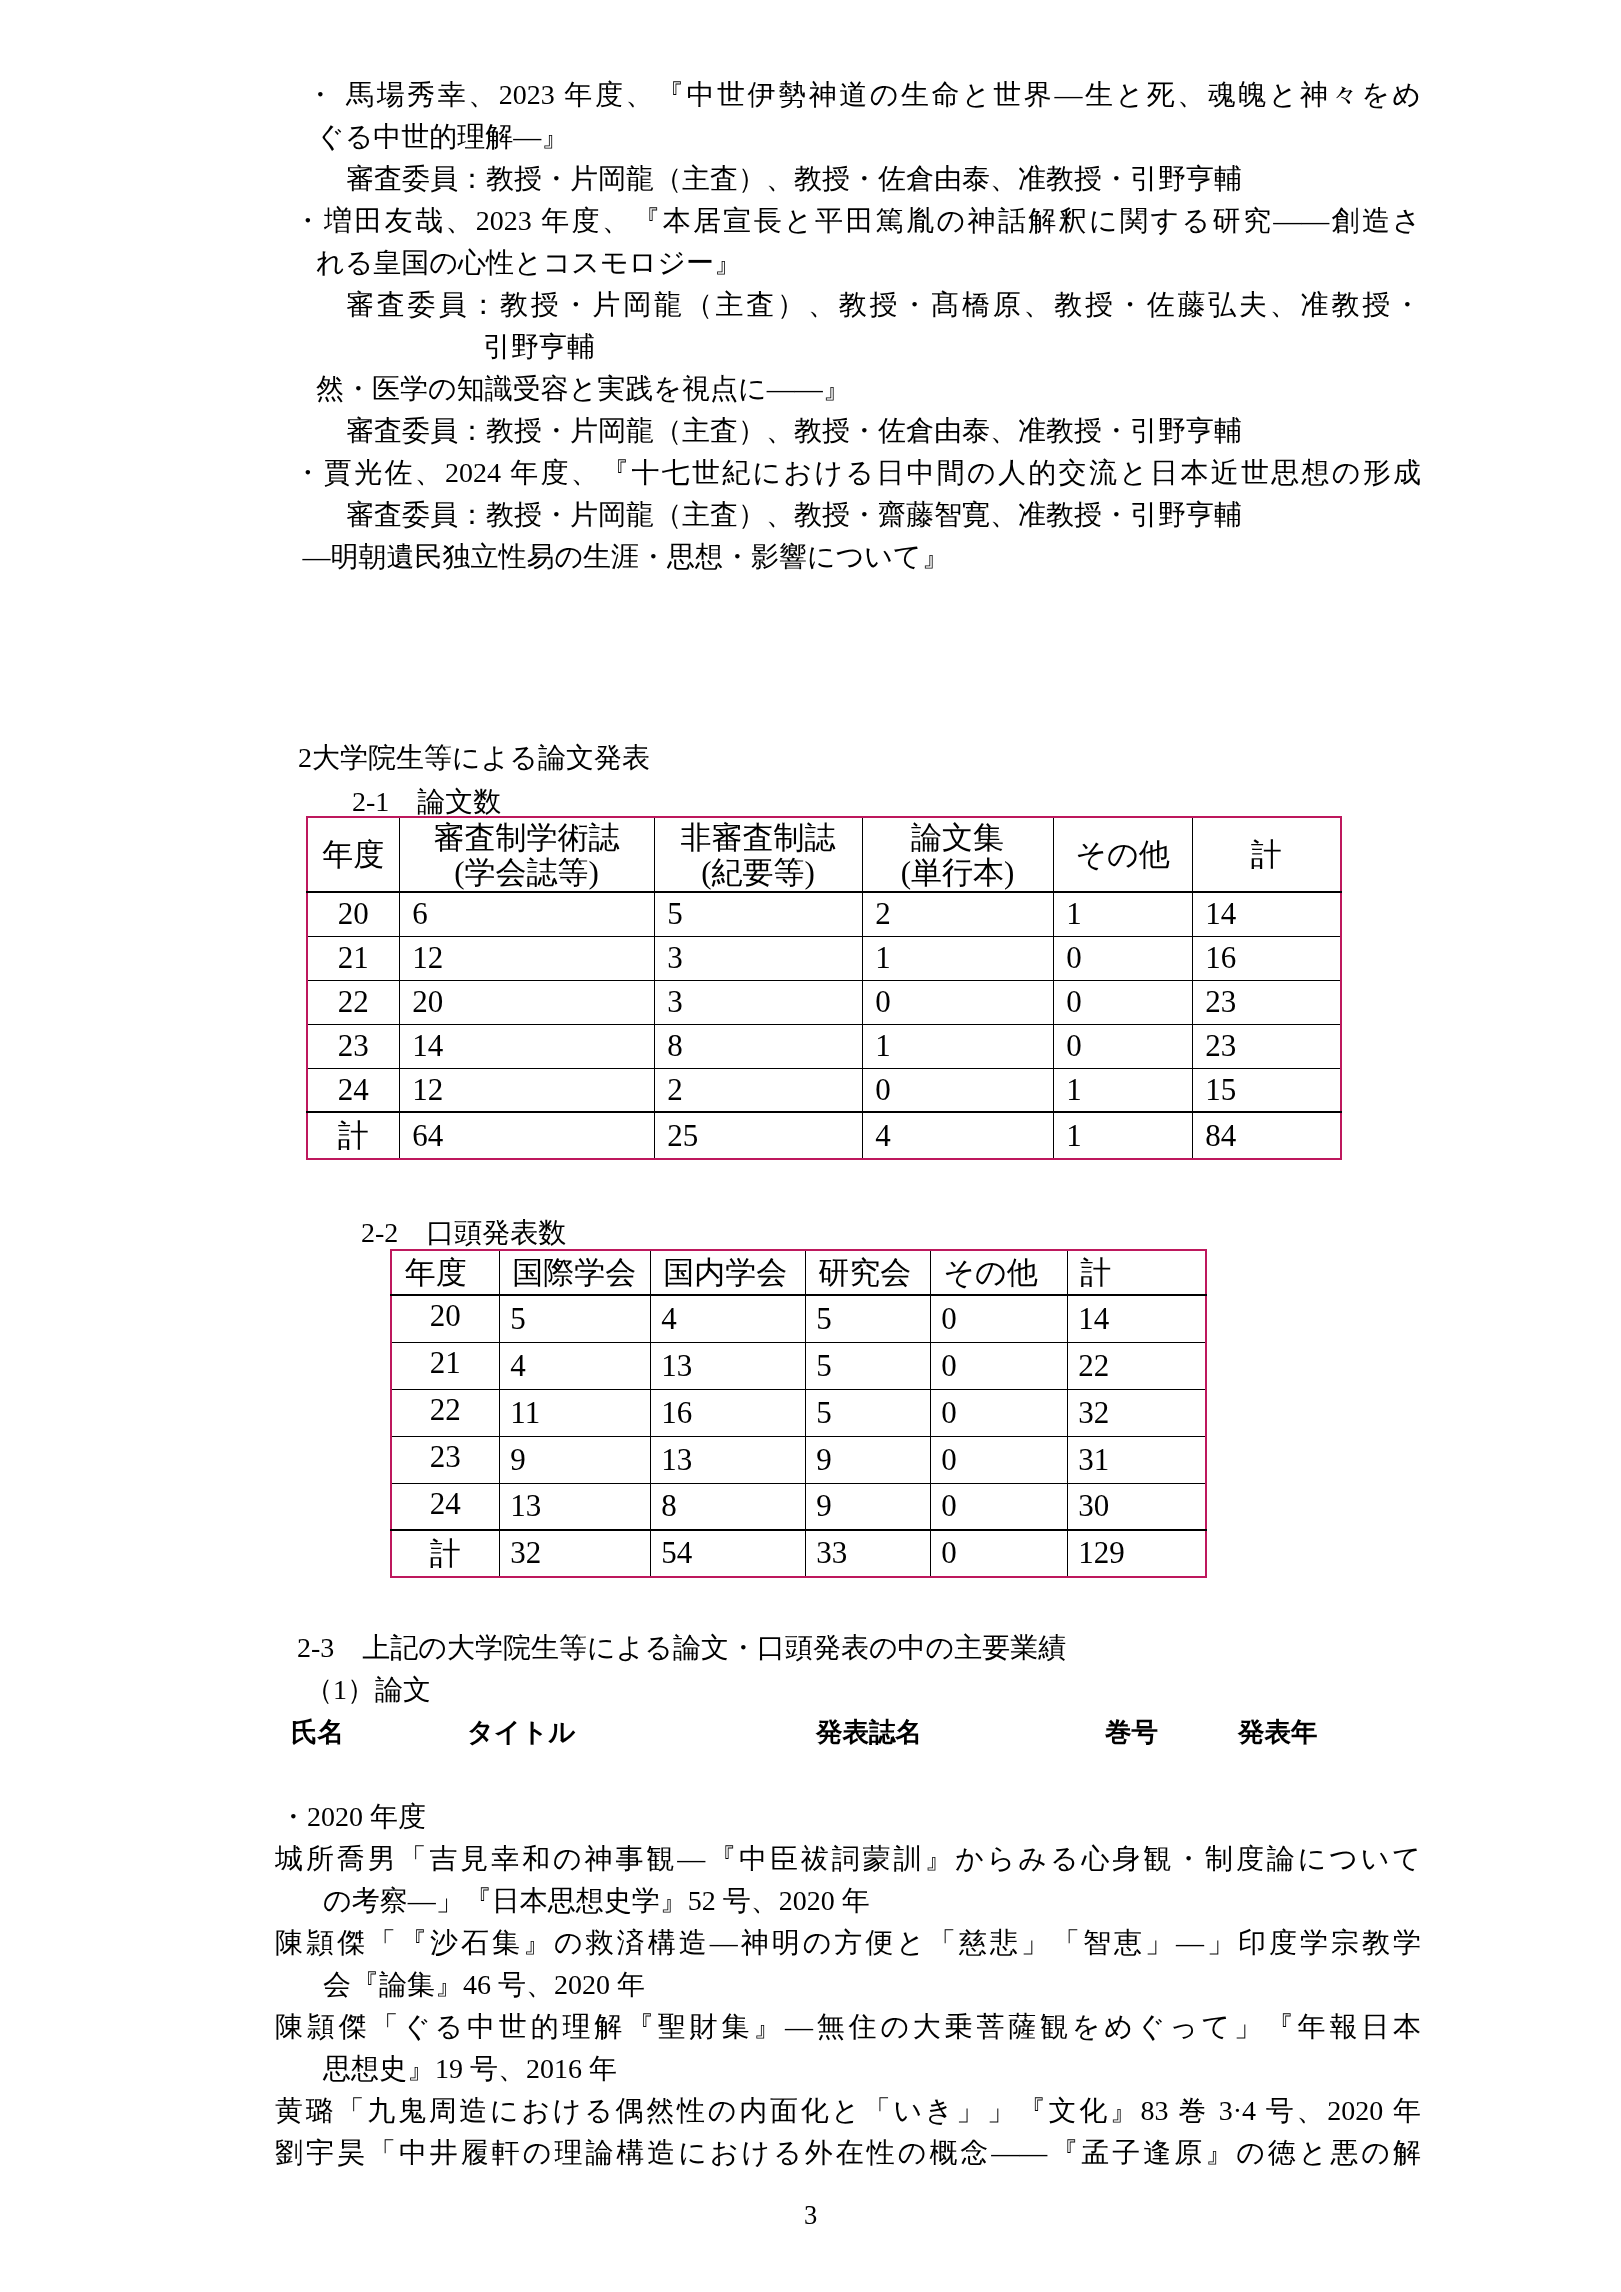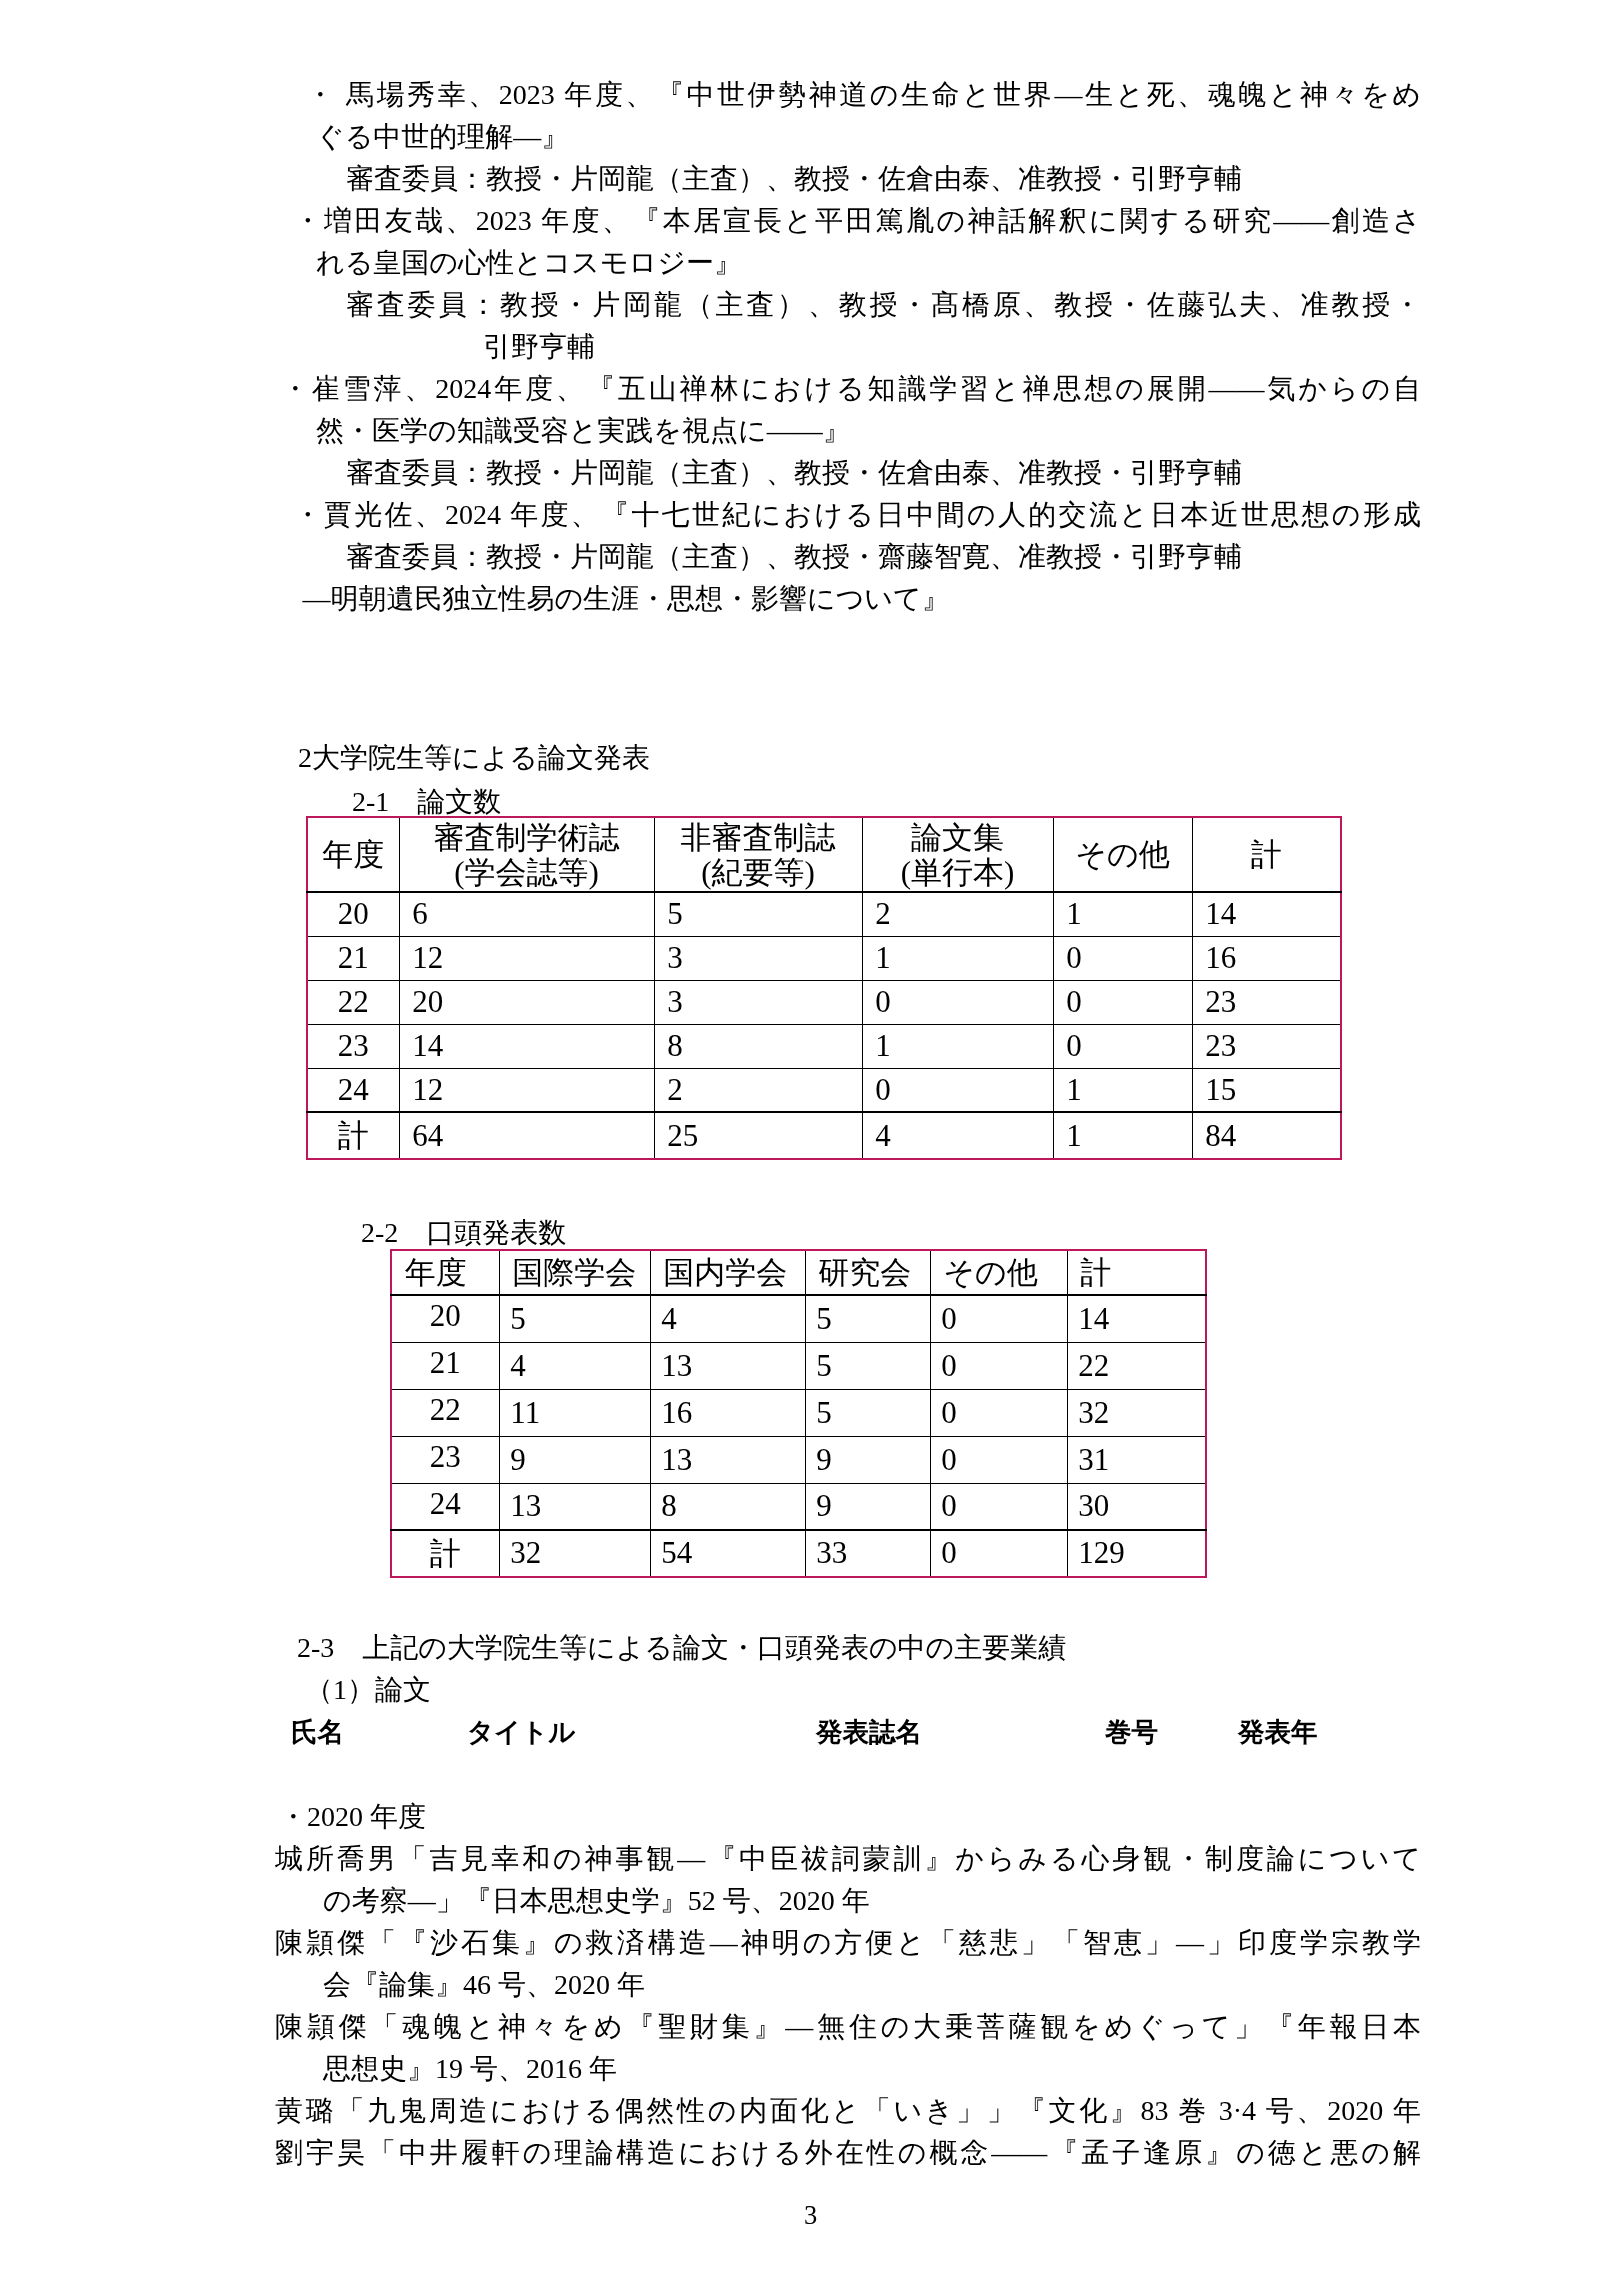--- a/index.html
+++ b/index.html
@@ -113,21 +113,20 @@
       <div class="line ln-comm">審査委員：教授・片岡龍（主査）、教授・佐倉由泰、准教授・引野亨輔</div>
 
       <div class="line ln-b2 full">・増田友哉、2023 年度、『本居宣長と平田篤胤の神話解釈に関する研究――創造さ</div>
 
       <div class="line ln-cont">れる皇国の心性とコスモロジー』</div>
 
       <div class="line ln-comm full">審査委員：教授・片岡龍（主査）、教授・髙橋原、教授・佐藤弘夫、准教授・</div>
 
       <div class="line ln-comm2">引野亨輔</div>
 
-      <div class="line ln-b3 full">・崔雪萍、2024年度、『五山禅林における知識学習と禅思想の展開――気からの自</div>
 
       <div class="line ln-cont">然・医学の知識受容と実践を視点に――』</div>
 
       <div class="line ln-comm">審査委員：教授・片岡龍（主査）、教授・佐倉由泰、准教授・引野亨輔</div>
 
       <div class="line ln-b2 full">・賈光佐、2024 年度、『十七世紀における日中間の人的交流と日本近世思想の形成</div>
 
       <div class="line ln-comm">審査委員：教授・片岡龍（主査）、教授・齋藤智寛、准教授・引野亨輔</div>
 
       <div class="line ln-cont2">―明朝遺民独立性易の生涯・思想・影響について』</div>
@@ -323,21 +322,21 @@
       <div class="line ln-year">・2020 年度</div>
 
       <div class="line ln-plain full">城所喬男「吉見幸和の神事観―『中臣祓詞蒙訓』からみる心身観・制度論について</div>
 
       <div class="line ln-pwrap">の考察―」『日本思想史学』52 号、2020 年</div>
 
       <div class="line ln-plain full">陳頴傑「『沙石集』の救済構造―神明の方便と「慈悲」「智恵」―」印度学宗教学</div>
 
       <div class="line ln-pwrap">会『論集』46 号、2020 年</div>
 
-      <div class="line ln-plain full">陳頴傑「魂魄と神々をめ『聖財集』―無住の大乗菩薩観をめぐって」『年報日本</div>
+      <div class="line ln-plain full">陳頴傑「ぐる中世的理解『聖財集』―無住の大乗菩薩観をめぐって」『年報日本</div>
 
       <div class="line ln-pwrap">思想史』19 号、2016 年</div>
 
       <div class="line ln-plain full">黄璐「九鬼周造における偶然性の内面化と「いき」」『文化』83 巻 3·4 号、2020 年</div>
 
       <div class="line ln-plain full">劉宇昊「中井履軒の理論構造における外在性の概念――『孟子逢原』の徳と悪の解</div>
     </div>
 
   <div class="pageno">3</div>
 

